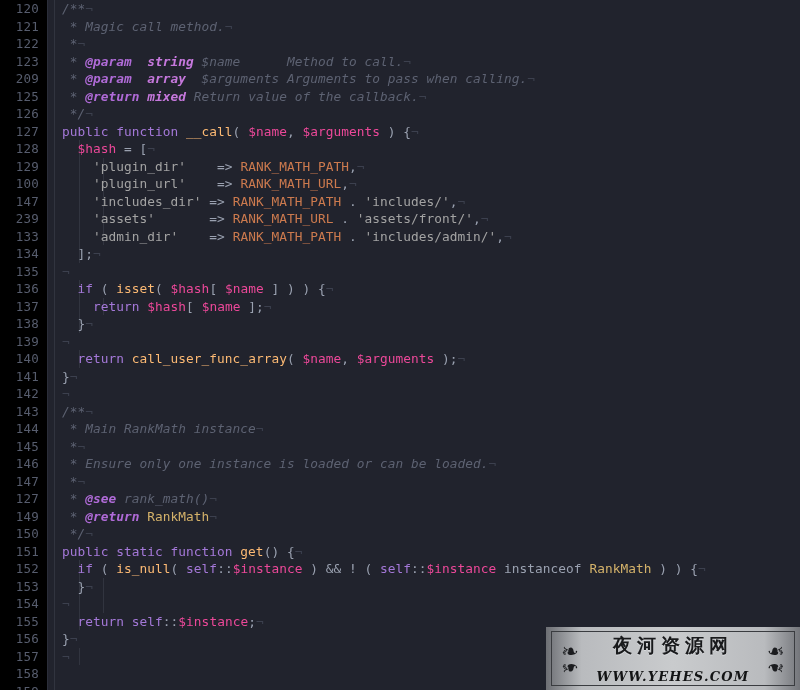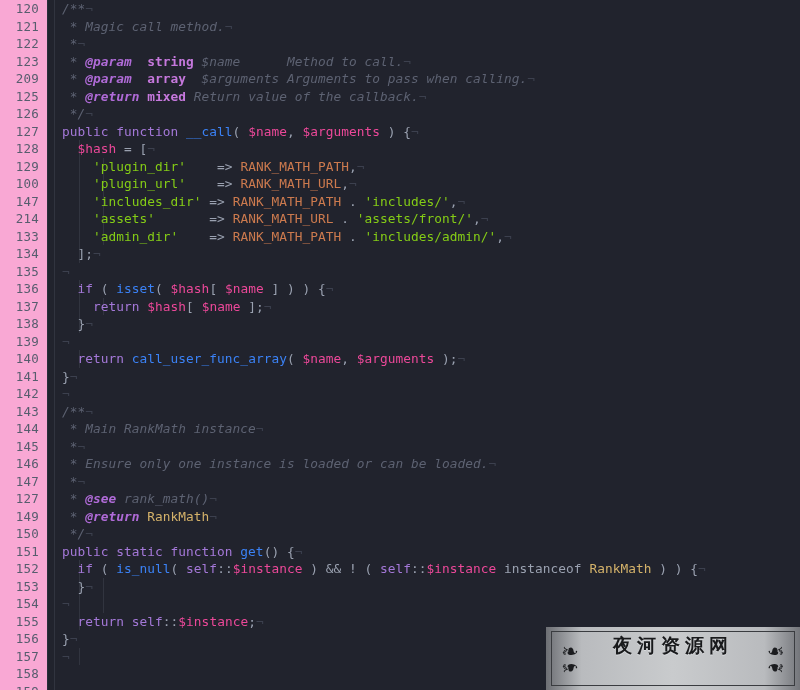--- a/index.html
+++ b/index.html
@@ -20,21 +20,21 @@
     height: 690px;
     background: #21232d;
     display: flex;
     overflow: hidden;
   }
 
   
   .gutter {
     width: 48px;
     flex: 0 0 48px;
-    background: #f9a8d4;
+    background: #000000;
     box-sizing: border-box;
     padding-top: 0px;
     position: relative;
   }
   .gutter::after {
     content: "";
     position: absolute;
     top: 0; bottom: 0; right: 0;
     width: 1px;
     background: #2b2e3a;
@@ -82,25 +82,25 @@
   }
   .guide {
     position: absolute;
     width: 1px;
     background: #31343f;
   }
 
   
   .c-cmt   { color: #5d6272; font-style: italic; }
   .c-tag   { color: #b06bd8; font-style: italic; font-weight: bold; }
-  .c-type  { color: #c678dd; font-weight: bold; text-align: center; }
+  .c-type  { color: #c678dd; font-style: italic; font-weight: bold; text-align: center; }
   .c-kw    { color: #a478d8; }
-  .c-fn    { color: #3b82f6; }
+  .c-fn    { color: #fdba74; }
   .c-var   { color: #ec4899; }
-  .c-str   { color: #84cc16; }
+  .c-str   { color: #a3a3a3; }
   .c-const { color: #cc7a4e; }
   .c-cls   { color: #d4b26a; }
   .c-punc  { color: #9aa1b0; }
   .c-op    { color: #9aa1b0; }
   .c-ws    { color: #3c404e; }
 
   
   .watermark {
     position: absolute;
     right: 0px;
@@ -159,21 +159,21 @@
       <div class="lnum">122</div>
       <div class="lnum">123</div>
       <div class="lnum">209</div>
       <div class="lnum">125</div>
       <div class="lnum">126</div>
       <div class="lnum">127</div>
       <div class="lnum">128</div>
       <div class="lnum">129</div>
       <div class="lnum">100</div>
       <div class="lnum">147</div>
-      <div class="lnum">214</div>
+      <div class="lnum">239</div>
       <div class="lnum">133</div>
       <div class="lnum">134</div>
       <div class="lnum">135</div>
       <div class="lnum">136</div>
       <div class="lnum">137</div>
       <div class="lnum">138</div>
       <div class="lnum">139</div>
       <div class="lnum">140</div>
       <div class="lnum">141</div>
       <div class="lnum">142</div>
@@ -305,16 +305,17 @@
       </div>
   </div>
 
   <div class="watermark">
     <div class="wm-inner">
       <span class="wm-corner wm-tl">❧</span>
       <span class="wm-corner wm-bl">❧</span>
       <span class="wm-corner wm-tr">❧</span>
       <span class="wm-corner wm-br">❧</span>
       <div class="wm-cn">夜河资源网</div>
+      <div class="wm-en">WWW.YEHES.COM</div>
     </div>
   </div>
 
 </div>
 
 </body></html>

